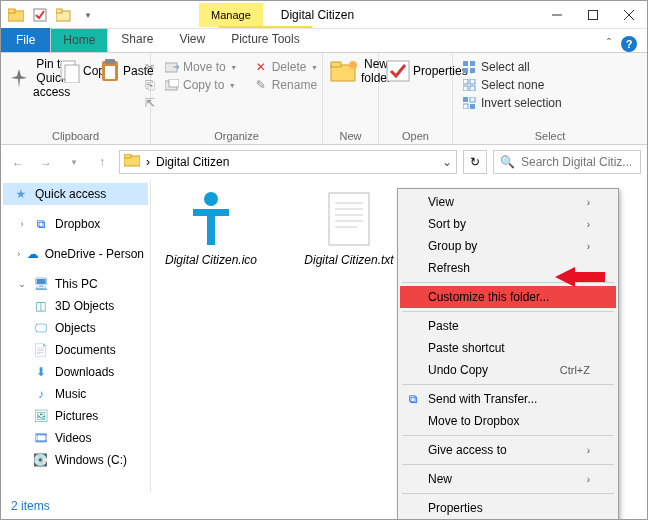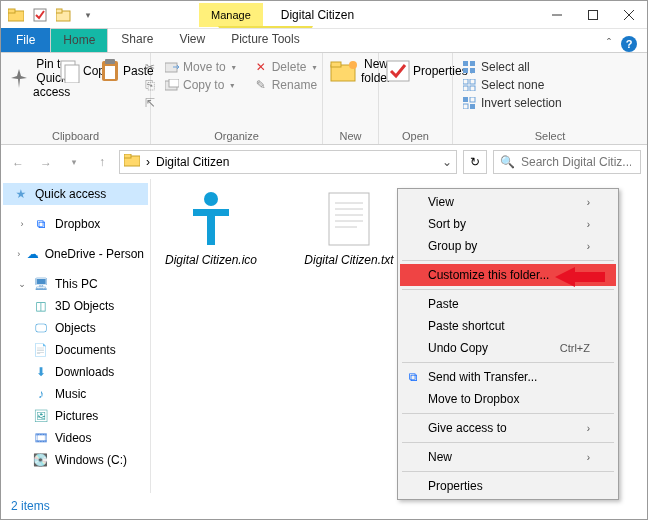--- a/index.html
+++ b/index.html
@@ -398,20 +398,23 @@
       <span class="arr">›</span>
     </div>
   <div class="cmi">
       <span>Sort by</span>
       <span class="arr">›</span>
     </div>
   <div class="cmi">
       <span>Group by</span>
       <span class="arr">›</span>
     </div>
+  <div class="cmi">
+      <span>Refresh</span>
+    </div>
   <div class="csep"></div>
   <div class="cmi hi">
       <span>Customize this folder...</span>
     </div>
   <div class="csep"></div>
   <div class="cmi">
       <span>Paste</span>
     </div>
   <div class="cmi">
       <span>Paste shortcut</span>

